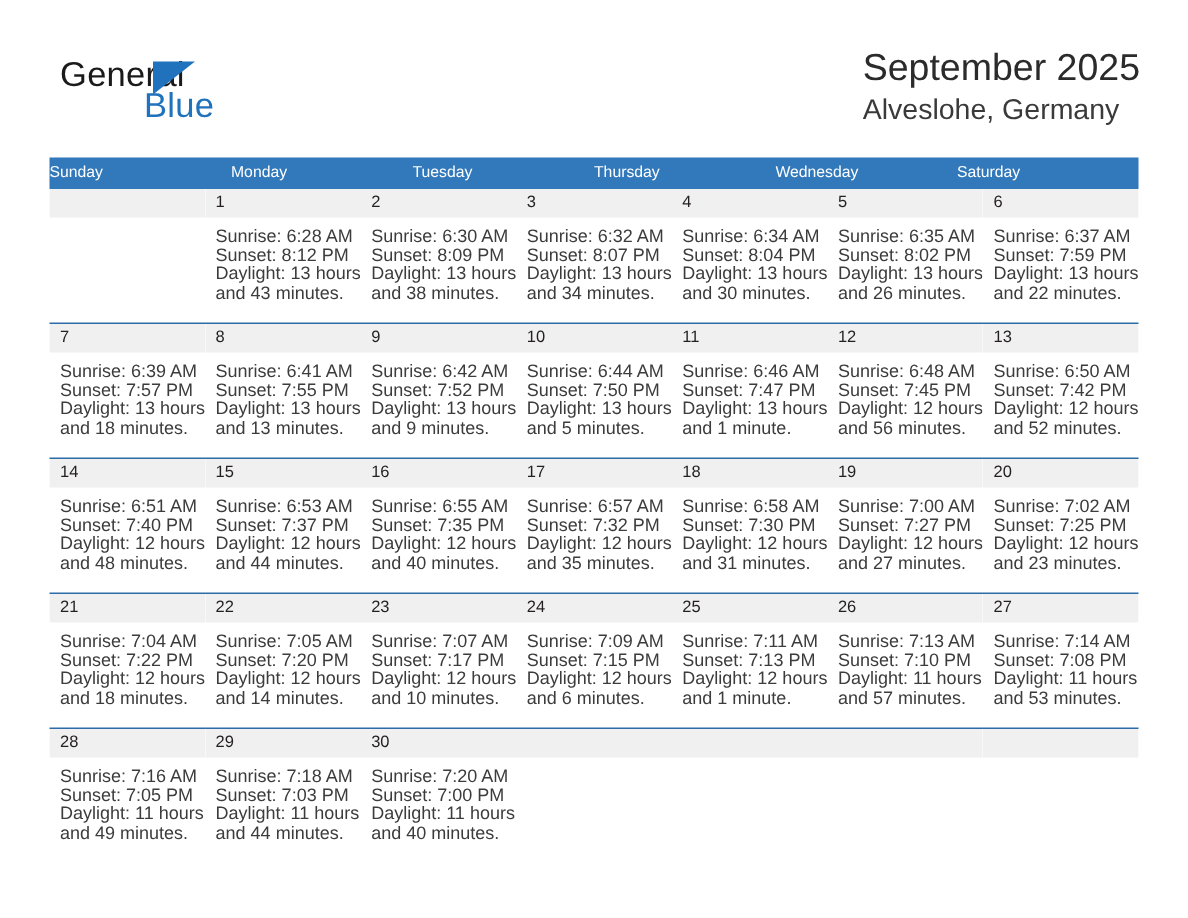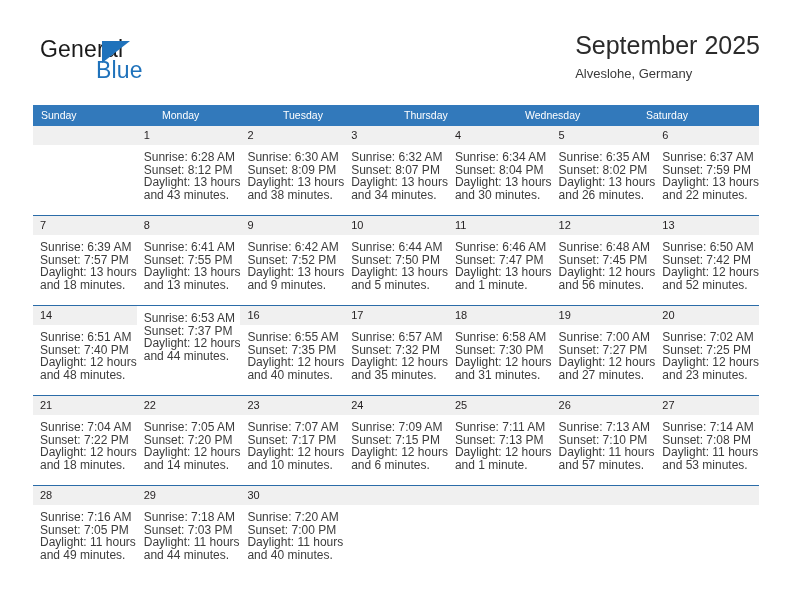--- a/index.html
+++ b/index.html
@@ -74,21 +74,21 @@
   }
   .cal-title {
     font-size: 25px;
     font-weight: normal;
     color: #2b2b2b;
     line-height: 30px;
     white-space: nowrap;
   }
   .cal-subtitle {
     margin-top: 6px;
-    font-size: 13px;
+    font-size: 19px;
     color: #3a3a3a;
     line-height: 16px;
     white-space: nowrap;
   }
 
   
   .calendar {
     position: absolute;
     left: 33px;
     top: 105px;
@@ -98,21 +98,21 @@
   .weekday-row {
     display: flex;
     background: #3279bb;
     height: 21px;
   }
   .weekday-cell {
     flex: 1 1 0;
     color: #ffffff;
     font-size: 10.5px;
     line-height: 21px;
-    padding-left: 8px;
+    padding-left: 0;
     box-sizing: border-box;
     white-space: nowrap;
     overflow: hidden;
   }
 
   .week-row {
     display: flex;
     border-top: 1.2px solid #2b6ca8;
     height: 89px;
     background: #ffffff;
@@ -311,20 +311,21 @@
           <div class="day-cell">
             <div class="day-number">14</div>
             <div class="day-body">
               <div>Sunrise: 6:51 AM</div>
               <div>Sunset: 7:40 PM</div>
               <div>Daylight: 12 hours</div>
               <div>and 48 minutes.</div>
             </div>
           </div>
           <div class="day-cell">
+            <div class="day-number">15</div>
             <div class="day-body">
               <div>Sunrise: 6:53 AM</div>
               <div>Sunset: 7:37 PM</div>
               <div>Daylight: 12 hours</div>
               <div>and 44 minutes.</div>
             </div>
           </div>
           <div class="day-cell">
             <div class="day-number">16</div>
             <div class="day-body">

